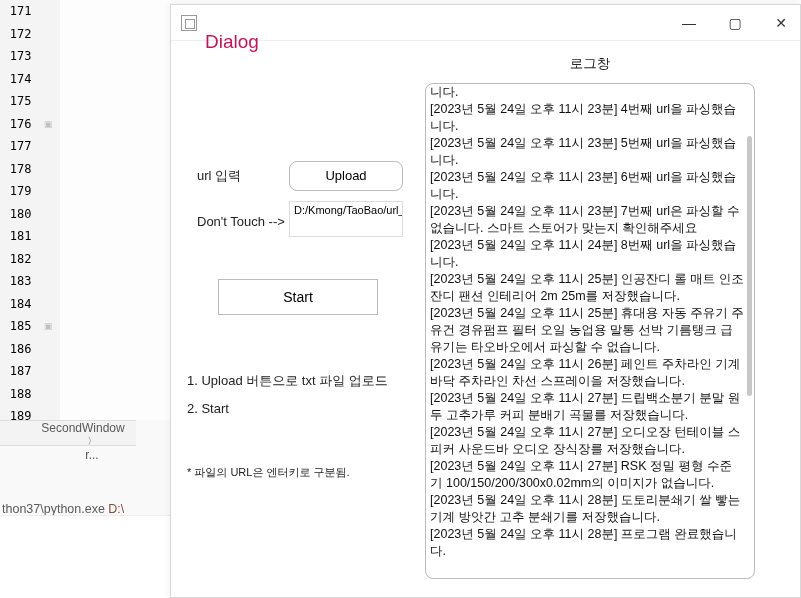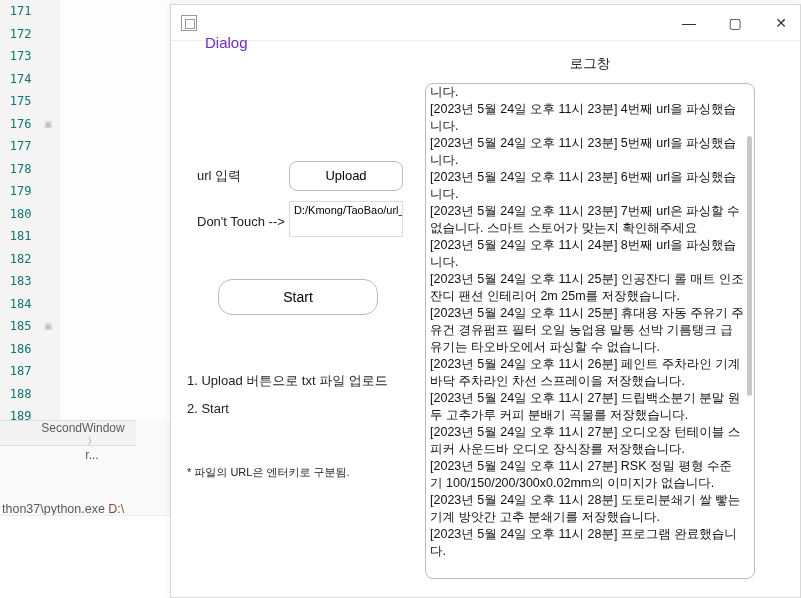--- a/index.html
+++ b/index.html
@@ -1,47 +1,47 @@
 <!DOCTYPE html>
 <html><head>
   <meta charset="utf-8">
   <style>
     * { margin: 0; padding: 0; box-sizing: border-box; font-family: "Malgun Gothic", "Segoe UI", sans-serif; }
     body { width: 801px; height: 598px; overflow: hidden; background: #f9f9f9; position: relative; }
     .editor-bg { position: absolute; top:0; left:0; width: 170px; height: 420px; background: #f9f9f9; border-right: 1px solid #e8e8e8; }
     .gutter { width: 60px; background: #f4f4f4; border-right: 5px solid #f4f4f4; position: relative; }
     .line-row { display: flex; height: 22.5px; align-items: center; }
-    .ln { width: 52px; text-align: right; color: #0f766e; font-size: 12px; font-family: Consolas, monospace; padding-right: 10px; }
+    .ln { width: 52px; text-align: right; color: #000000; font-size: 12px; font-family: Consolas, monospace; padding-right: 10px; }
     .fold { width: 18px; text-align: center; color: #bfbfbf; font-size: 9px; }
     .code-area { position: absolute; left: 60px; top: 0; width: 110px; height: 420px; background: #fdfdfd; }
     .hl-row { position: absolute; top: 337.5px; left: 0; width: 801px; height: 22.5px; background: rgba(255,255,200,0.6); }
     .bottom-bar { position: absolute; top: 420px; left: 0; width: 136px; height: 26px; background: #f3f3f3; border-top: 1px solid #ddd; border-bottom: 1px solid #ddd; display: flex; align-items: center; font-size: 12px; color: #5a5a5a; padding-left: 44px; flex-direction: column; }
     .bottom-bar span:first-child { margin-right: 14px; }
     .arrow { font-size: 9px; margin-left: 4px; }
     .terminal { position: absolute; top: 455px; left: 0; width: 170px; height: 60px; font-family: Consolas, monospace; font-size: 12.5px; padding: 4px 2px; overflow: hidden; line-height: 20px; white-space: pre; }
     .term-line1 { color: #5a5a5a; }
     .term-line1 .path { color: #8a4b3a; }
     .bottom-fill { position: absolute; top: 515px; left: 0; width: 170px; height: 83px; background: #fff; border-top: 1px solid #eee; }
 
     
     .dialog { position: absolute; top: 4px; left: 170px; width: 631px; height: 594px; background: #fff; border: 1px solid #d8d8d8; box-shadow: -2px 0 6px rgba(0,0,0,0.04); display: flex; flex-direction: column; }
     .titlebar { height: 36px; display: flex; align-items: center; padding: 0 10px; border-bottom: 1px solid #eee; }
     .titlebar .ticon { width: 16px; height: 16px; border: 1px solid #999; margin-right: 8px; position: relative; }
     .titlebar .ticon::before { content: ""; position: absolute; top: 3px; left: 3px; width: 8px; height: 8px; border: 1px solid #999; }
-    .titlebar .ttitle { font-size: 15px; color: #6d28d9; margin-top: 39px; }
+    .titlebar .ttitle { font-size: 19px; color: #be185d; margin-top: 39px; }
     .winbtns { margin-left: auto; display: flex; gap: 28px; align-items: center; font-size: 14px; color: #333; }
     .winbtn { width: 18px; text-align: center; font-family: "Segoe UI Symbol", sans-serif; }
     .dbody { flex: 1; display: flex; }
     .lcol { width: 254px; padding: 26px 8px 8px 8px; position: relative; }
     .row { display: flex; align-items: center; margin-bottom: 10px; }
     .lab { font-size: 13px; color: #222; width: 110px; padding-left: 18px; }
     .upload-btn { width: 114px; height: 30px; border: 1px solid #bbb; border-radius: 8px; background: #fff; font-size: 13px; text-align: center; line-height: 28px; cursor: pointer; }
     .input-box { width: 114px; height: 36px; border: 1px solid #ddd; background: #fff; font-size: 11px; padding: 1px 4px; line-height: 14px; overflow: hidden; white-space: pre-wrap; }
     .row-top { align-items: center; }
-    .start-btn { display: block; margin: 42px auto 0 auto; width: 160px; height: 36px; border: 1px solid #bbb; border-radius: 14px; background: #fff; font-size: 14px; text-align: center; line-height: 34px; cursor: pointer; }
+    .start-btn { display: block; margin: 42px auto 0 auto; width: 160px; height: 36px; border: 1px solid #bbb; border-radius: 0; background: #fff; font-size: 14px; text-align: center; line-height: 34px; cursor: pointer; }
     .instr { font-size: 13px; color: #222; margin-top: 52px; padding-left: 8px; line-height: 28px; }
     .note { font-size: 11px; color: #222; margin-top: 42px; padding-left: 8px; }
 
     .rcol { width: 352px; display: flex; flex-direction: column; padding-right: 22px; }
     .rcol-title { text-align: center; font-size: 13.5px; color: #222; padding: 14px 0 10px 0; }
     .logbox { flex: 1; border: 1px solid #bbb; border-radius: 8px; background: #fff; position: relative; overflow: hidden; margin-bottom: 18px; }
     .logtxt { font-size: 12.5px; color: #111; line-height: 17px; padding: 0 10px 0 4px; word-break: break-all; }
     .vscroll { position: absolute; right: 2px; top: 52px; width: 5px; height: 260px; background: #c7c7c7; border-radius: 3px; }
   </style>
 </head>

